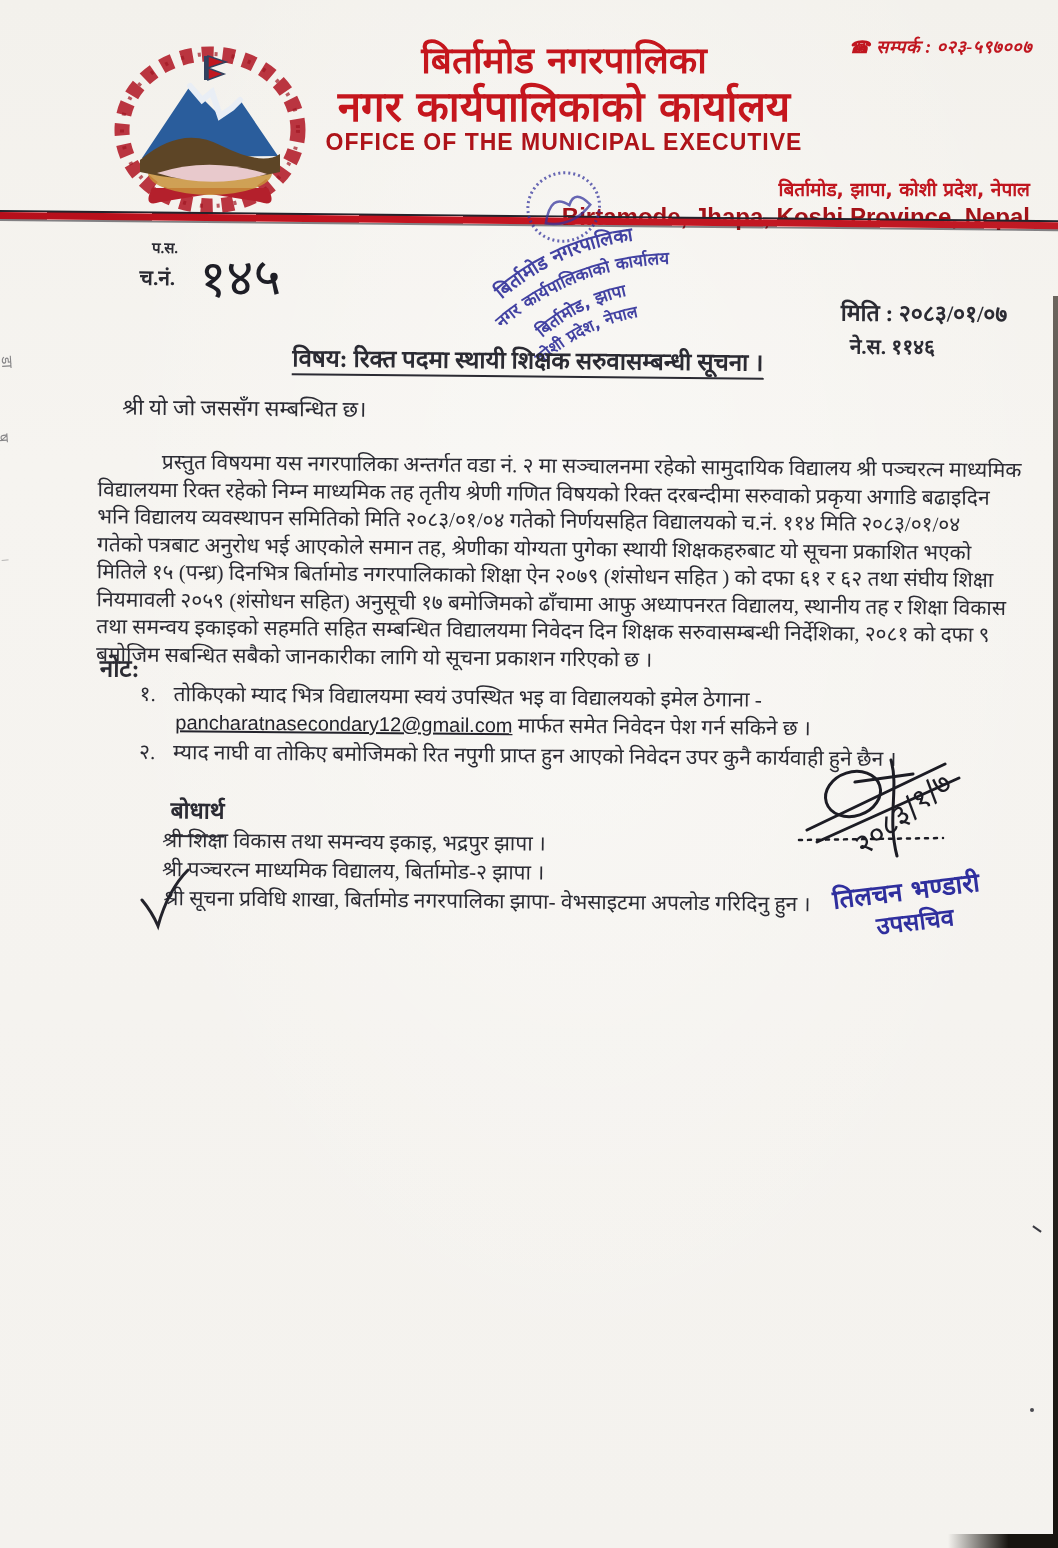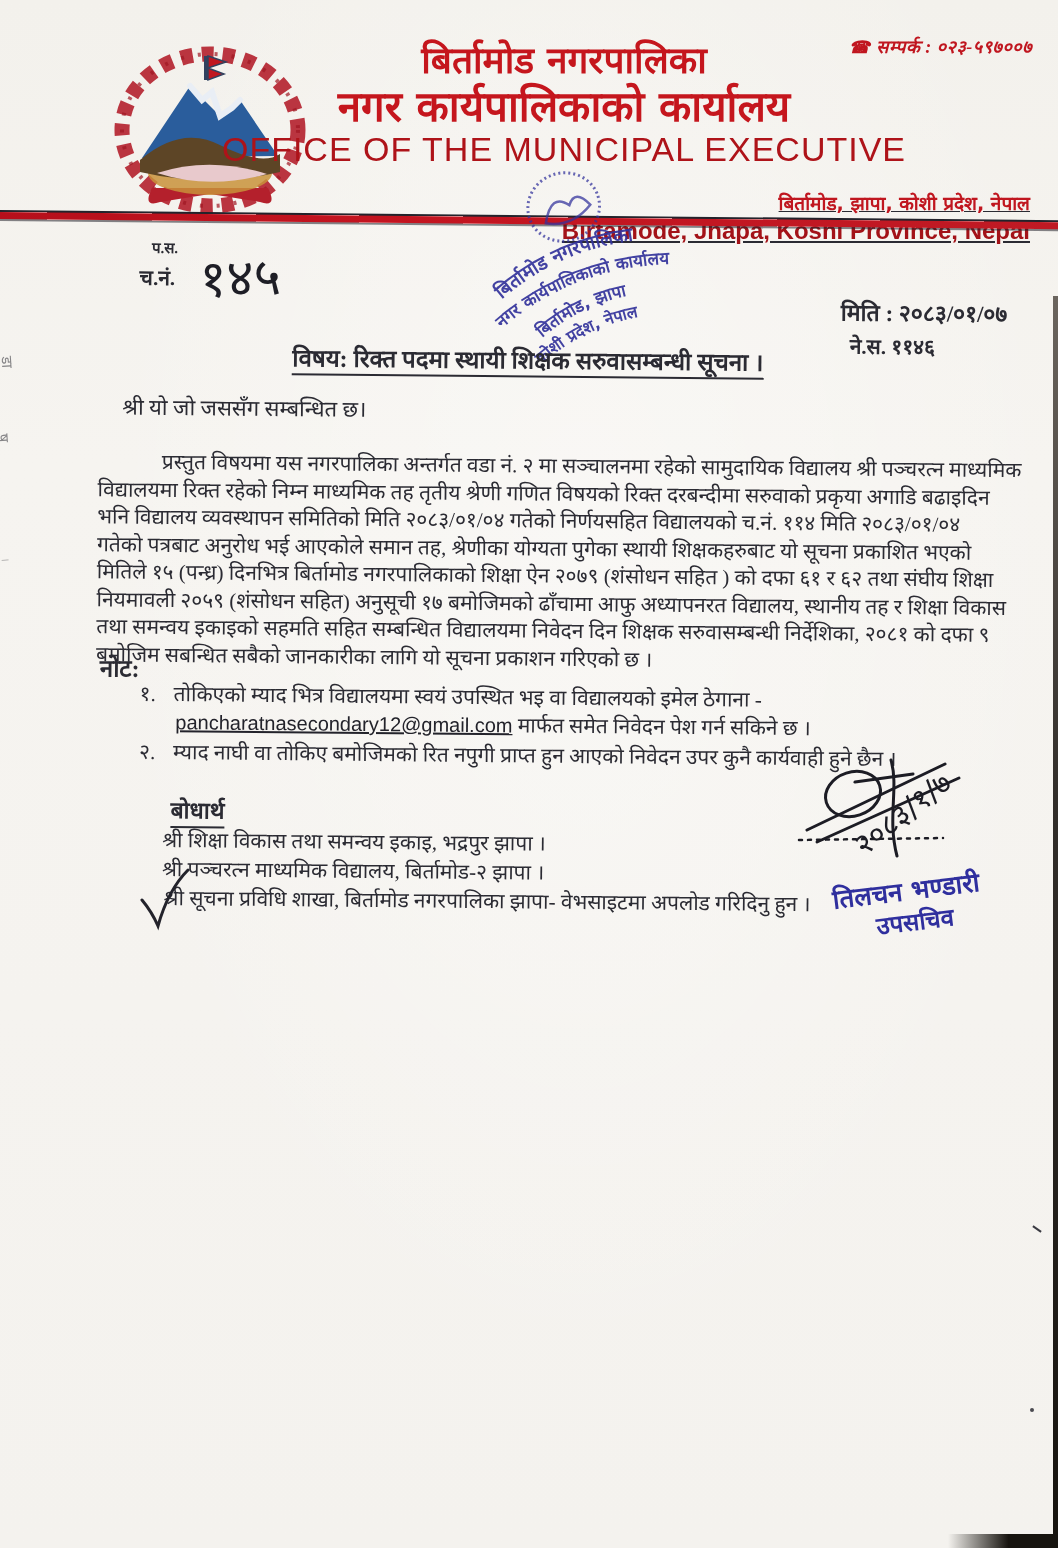--- a/index.html
+++ b/index.html
@@ -13,21 +13,21 @@
   }
   .abs{position:absolute;}
   .np{font-family:"DejaVu Sans","Liberation Sans",sans-serif;}
   
   .phone{top:34px;right:26px;font-size:18px;font-weight:bold;color:#c0161f;letter-spacing:.5px;font-style:italic;}
   .phone .glyph{font-size:17px;margin-right:6px;color:#c0161f;}
   .head-center{top:40px;left:110px;right:40px;text-align:center;line-height:1.12;}
   .t-np1{font-size:37px;font-weight:bold;color:#c5161d;}
   .t-en1{font-size:31px;font-weight:bold;color:#bc1a20;letter-spacing:1px;font-family:"Liberation Sans",sans-serif;}
   .t-np2{font-size:42px;font-weight:bold;color:#c5161d;margin-top:2px;}
-  .t-en2{font-size:34px;font-weight:normal;color:#ae1319;letter-spacing:1px;font-family:"Liberation Sans",sans-serif;}
+  .t-en2{font-size:23px;font-weight:bold;color:#ae1319;letter-spacing:1px;font-family:"Liberation Sans",sans-serif;}
   .addr{right:28px;text-align:right;line-height:1.25;}
   .addr-np{font-size:19px;font-weight:bold;color:#c0161f;}
   .addr-en{font-size:24px;font-weight:bold;color:#a31218;font-family:"Liberation Sans",sans-serif;}
   .divider{left:-6px;right:-6px;top:212px;height:7px;background:linear-gradient(90deg,#b50f1b,#c41420 35%,#c01a24);
     transform:rotate(.55deg);transform-origin:left center;
     box-shadow:0 -3px 0 -1px #23232b, 0 3px 0 -1px rgba(35,35,43,.55);}
   
   .logo{top:38px;left:112px;width:196px;height:182px;}
   
   .stamp{top:158px;left:440px;width:270px;height:200px;transform:rotate(-4deg);opacity:.92;}
@@ -44,21 +44,21 @@
   .salutation{top:390px;left:124px;font-size:22px;}
   .body-block{top:448px;left:100px;width:880px;font-size:21px;line-height:27.5px;}
   .body-line{white-space:nowrap;}
   .body-line.first{text-indent:64px;}
   .note-label{top:650px;left:104px;font-size:24px;font-weight:bold;}
   .note1{top:678px;left:144px;font-size:21px;white-space:nowrap;}
   .note1b{top:706px;left:180px;font-size:21px;white-space:nowrap;}
   .note2{top:736px;left:144px;font-size:21px;white-space:nowrap;}
   .note-num{display:inline-block;width:34px;}
   .email{color:#23232b;text-decoration:underline;font-family:"Liberation Sans",sans-serif;font-size:20px;}
-  .cc-head{top:792px;left:176px;font-size:23px;font-weight:bold;border-bottom:2px solid #2b2b33;padding-bottom:1px;}
+  .cc-head{top:792px;left:176px;font-size:23px;font-weight:bold;border-bottom:2px solid #2b2b33;padding-bottom:10px;}
   .cc1{top:824px;left:168px;font-size:21px;white-space:nowrap;}
   .cc2{top:853px;left:168px;font-size:21px;white-space:nowrap;}
   .cc3{top:882px;left:170px;font-size:21px;white-space:nowrap;}
   
   .sig-scrawl{top:752px;left:795px;width:240px;height:120px;}
   .sig-date{top:792px;left:845px;font-size:30px;color:#1c1c24;transform:rotate(-38deg);
     font-family:"DejaVu Sans","Liberation Sans",sans-serif;}
   .sig-name{top:872px;left:832px;font-size:26px;font-weight:bold;color:#2f2f9e;transform:rotate(-7deg);}
   .sig-title{top:904px;left:876px;font-size:24px;font-weight:bold;color:#2f2f9e;transform:rotate(-7deg);}
   .check{top:866px;left:138px;width:52px;height:66px;}
@@ -93,21 +93,21 @@
   <div class="abs phone">
     <span class="glyph">☎</span><span>सम्पर्क : ०२३-५९७००७</span>
   </div>
 
   <div class="abs head-center">
     <div class="t-np1 np">बिर्तामोड नगरपालिका</div>
     <div class="t-np2 np">नगर कार्यपालिकाको कार्यालय</div>
     <div class="t-en2">OFFICE OF THE MUNICIPAL EXECUTIVE</div>
   </div>
 
-  <div class="abs addr" style="top:192px;text-decoration:underline;">
+  <div class="abs addr" style="top:178px;">
     <div class="addr-np np">बिर्तामोड, झापा, कोशी प्रदेश, नेपाल</div>
     <div class="addr-en">Birtamode, Jhapa, Koshi Province, Nepal</div>
   </div>
 
   <div class="abs divider"></div>
 
   <svg class="abs stamp" viewBox="0 0 270 200">
     <defs>
       <path id="arc1" d="M 45 120 Q 135 78 235 112"></path>
       <path id="arc2" d="M 40 146 Q 135 104 240 140"></path>

